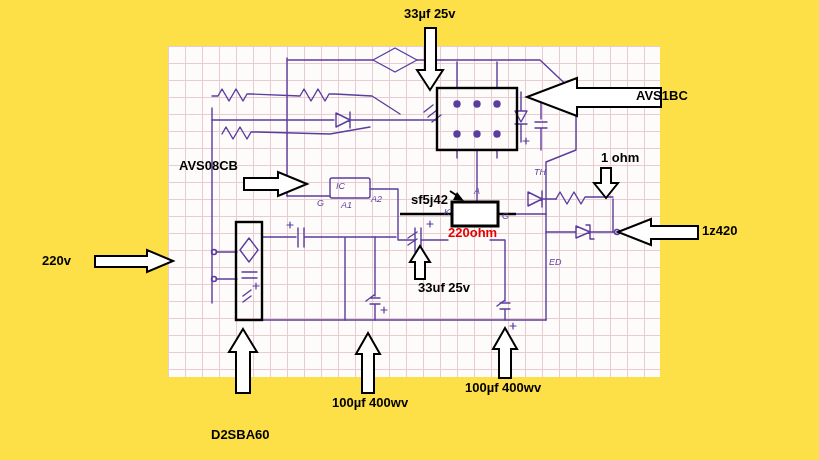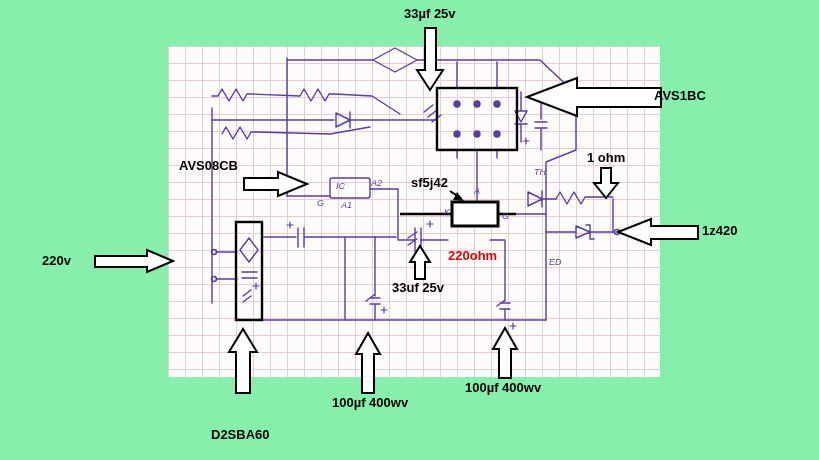--- a/index.html
+++ b/index.html
@@ -4,21 +4,21 @@
 <style>
   :root{
     --ink:#5a3d9e;
     --grid-line:#e8ccd2;
     --annotation-text:#000000;
     --highlight-red:#e60000;
     --paper:#fdfcfa;
   }
   *{box-sizing:border-box}
   body{margin:0;background:#ffffff}
-  #stage{position:relative;width:819px;height:460px;background:#86efac;font-family:"Liberation Sans",sans-serif;overflow:hidden}
+  #stage{position:relative;width:819px;height:460px;background:#fde047;font-family:"Liberation Sans",sans-serif;overflow:hidden}
   #paper{
     position:absolute;left:168px;top:46px;width:492px;height:331px;
     background-color:var(--paper);
     background-image:
       repeating-linear-gradient(to right, var(--grid-line) 0 1px, transparent 1px 17px),
       repeating-linear-gradient(to bottom, var(--grid-line) 0 1px, transparent 1px 17px);
   }
   svg.overlay{position:absolute;left:0;top:0;display:block}
   .lbl{position:absolute;font-size:13px;font-weight:bold;color:var(--annotation-text);white-space:nowrap;line-height:1.1}
   .lbl.red{color:var(--highlight-red)}
@@ -97,35 +97,35 @@
       <polygon points="618,232 651,219 651,226 698,226 698,239 651,239 651,245"></polygon>
       <polygon points="601,168 611,168 611,183 618,183 606,198 594,183 601,183"></polygon>
       <polygon points="420,246 430,262 425,262 425,279 415,279 415,262 410,262"></polygon>
       <polygon points="243,329 257,352 250,352 250,393 236,393 236,352 229,352"></polygon>
       <polygon points="368,333 380,354 374,354 374,393 362,393 362,354 356,354"></polygon>
       <polygon points="505,328 517,349 511,349 511,378 499,378 499,349 493,349"></polygon>
     </g>
   </svg>
 
   <div class="lbl" style="left:404px;top:7px">33µf 25v</div>
-  <div class="lbl" style="left:654px;top:89px">AVS1BC</div>
+  <div class="lbl" style="left:636px;top:89px">AVS1BC</div>
   <div class="lbl" style="left:179px;top:159px">AVS08CB</div>
-  <div class="lbl" style="left:411px;top:176px">sf5j42</div>
-  <div class="lbl" style="left:587px;top:151px">1 ohm</div>
-  <div class="lbl red" style="left:448px;top:249px">220ohm</div>
+  <div class="lbl" style="left:411px;top:193px">sf5j42</div>
+  <div class="lbl" style="left:601px;top:151px">1 ohm</div>
+  <div class="lbl red" style="left:448px;top:226px">220ohm</div>
   <div class="lbl" style="left:702px;top:224px">1z420</div>
   <div class="lbl" style="left:42px;top:254px">220v</div>
-  <div class="lbl" style="left:392px;top:281px">33uf 25v</div>
+  <div class="lbl" style="left:418px;top:281px">33uf 25v</div>
   <div class="lbl" style="left:211px;top:428px">D2SBA60</div>
   <div class="lbl" style="left:332px;top:396px">100µf 400wv</div>
   <div class="lbl" style="left:465px;top:381px">100µf 400wv</div>
 
   <div class="hw" style="left:336px;top:182px">IC</div>
   <div class="hw" style="left:317px;top:199px">G</div>
   <div class="hw" style="left:341px;top:201px">A1</div>
-  <div class="hw" style="left:371px;top:179px">A2</div>
+  <div class="hw" style="left:371px;top:195px">A2</div>
   <div class="hw" style="left:444px;top:208px">K</div>
   <div class="hw" style="left:474px;top:187px">A</div>
   <div class="hw" style="left:502px;top:212px">G</div>
   <div class="hw" style="left:534px;top:168px">TH</div>
   <div class="hw" style="left:549px;top:258px">ED</div>
 
 </div>
 
 </body></html>

